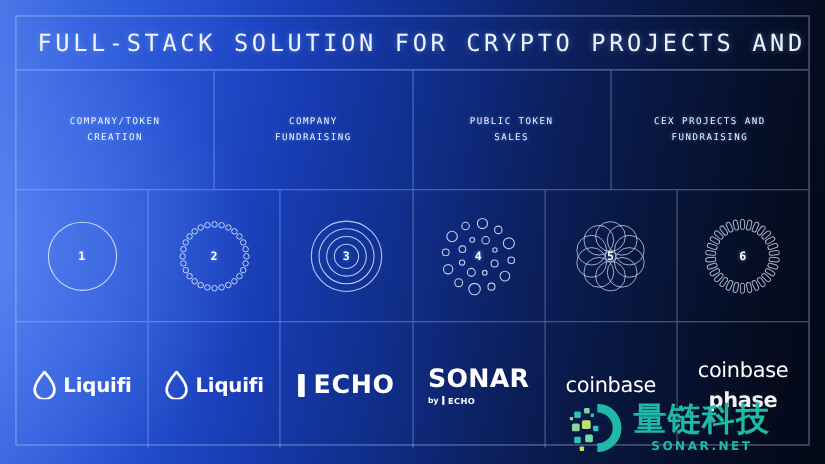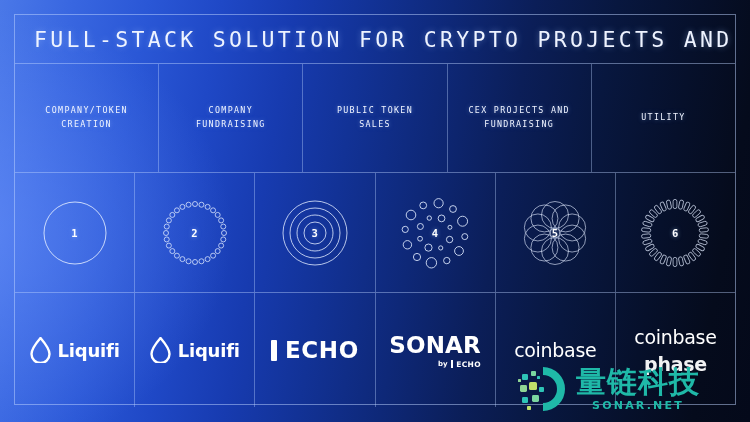--- a/index.html
+++ b/index.html
@@ -76,21 +76,21 @@
   .liq-name{
     font-family:"DejaVu Sans","Liberation Sans",sans-serif;
     color:#fff;font-size:18px;font-weight:600;letter-spacing:-0.2px;
   }
   .echo-wrap{display:flex;align-items:center;gap:8px;}
   .echo-bar{width:6px;height:21px;background:#fff;border-radius:1px;}
   .echo-name{
     font-family:"DejaVu Sans","Liberation Sans",sans-serif;
     color:#fff;font-size:23px;font-weight:700;letter-spacing:0.6px;
   }
-  .sonar-wrap{display:flex;flex-direction:column;align-items:flex-end;gap:2px;}
+  .sonar-wrap{display:flex;flex-direction:column;align-items:flex-start;gap:2px;}
   .sonar-name{
     font-family:"DejaVu Sans","Liberation Sans",sans-serif;
     color:#fff;font-size:23px;font-weight:700;letter-spacing:0.2px;
   }
   .sonar-by{display:flex;align-items:center;gap:3px;}
   .sonar-by-txt{
     font-family:"DejaVu Sans","Liberation Sans",sans-serif;
     color:#fff;font-size:7px;font-weight:700;
   }
   .sonar-by-bar{width:2.5px;height:8px;background:#fff;}
@@ -153,25 +153,20 @@
       <div class="cell">
         <div class="head-label">
           <span>PUBLIC TOKEN</span><br>
           <span>SALES</span>
         </div>
       </div>
       <div class="cell">
         <div class="head-label">
           <span>CEX PROJECTS AND</span><br>
           <span>FUNDRAISING</span>
-        </div>
-      </div>
-      <div class="cell">
-        <div class="head-label">
-          <span>UTILITY</span>
         </div>
       </div>
     </div>
 
     <div class="row" id="icon-row">
 
       <div class="cell">
         <div class="icon-wrap">
           <svg viewBox="0 0 82 82" fill="none" stroke="rgba(225,235,255,0.85)" stroke-width="1">
             <circle cx="41" cy="41" r="31"></circle>

